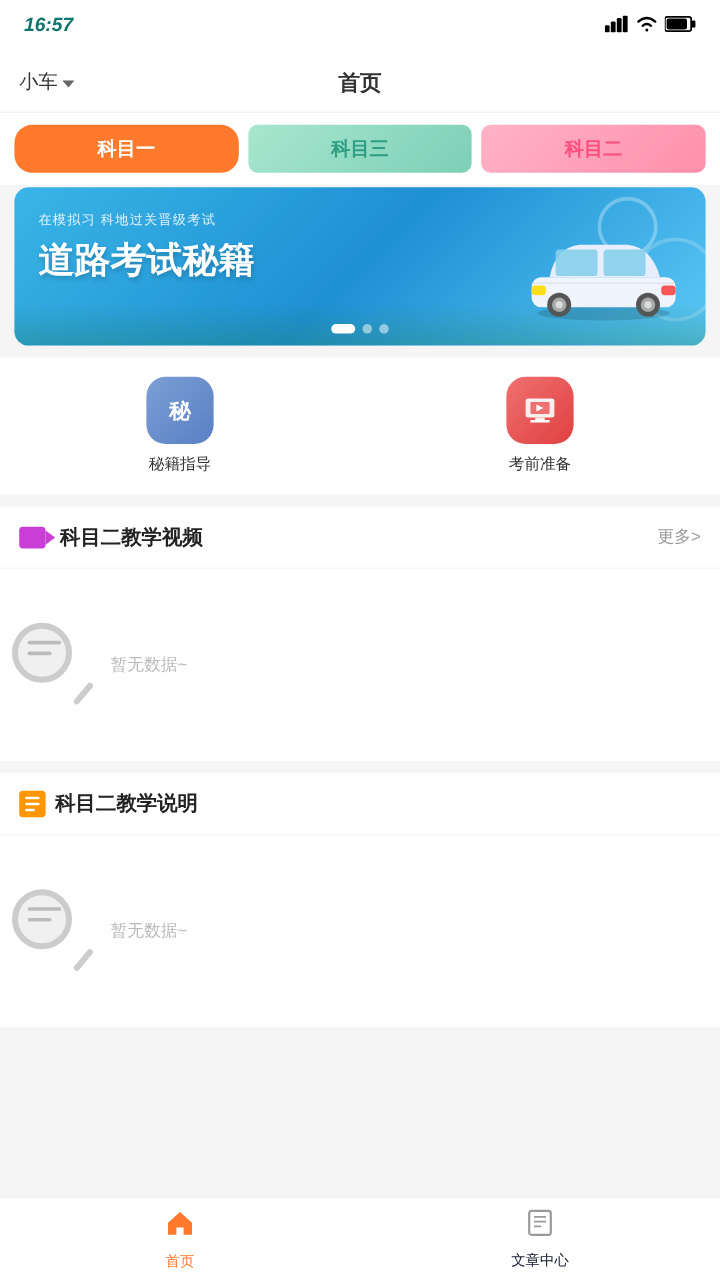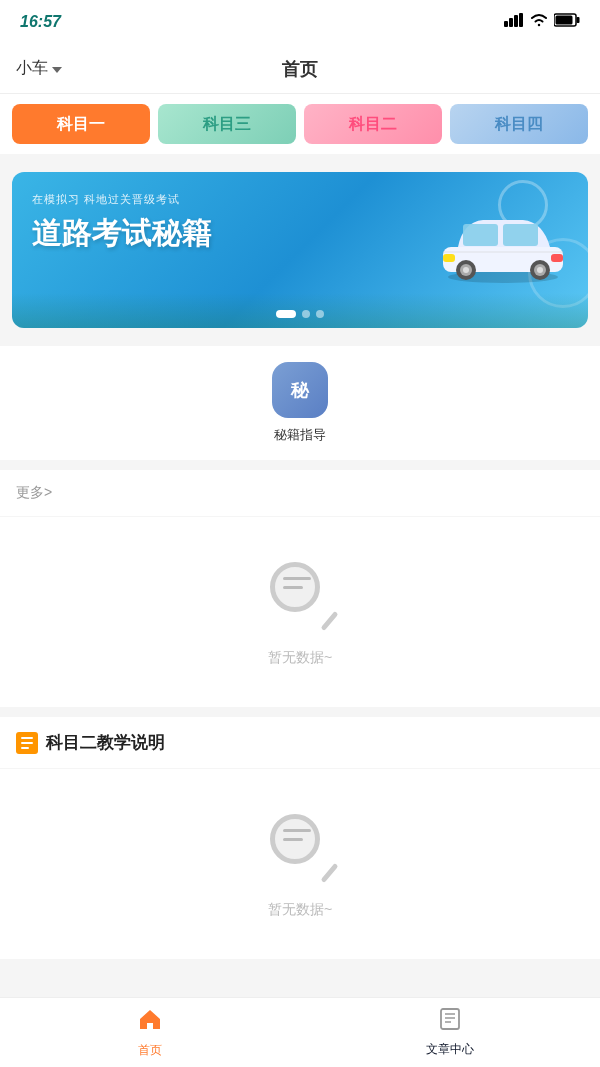--- a/index.html
+++ b/index.html
@@ -79,31 +79,31 @@
       height: 40px;
       border-radius: 8px;
       display: flex;
       align-items: center;
       justify-content: center;
       font-size: 16px;
       font-weight: 600;
       color: #fff;
       cursor: pointer;
     }
-    .cat-tab-1 { background: #ff7a2d; }
+    .cat-tab-1 { background: #ff7a2d; border-radius: 15px; }
     .cat-tab-2 { background: #ff9eb5; color: #ff4d7d; background: linear-gradient(135deg, #ffb3c6, #ff8fab); }
     .cat-tab-3 { background: linear-gradient(135deg, #a8e6cf, #7dcfb6); color: #2d9e84; }
     .cat-tab-4 { background: linear-gradient(135deg, #b8d4f0, #8ab8e8); color: #4a8cc4; }
 
     
     .banner {
-      margin: 18px 12px;
+      margin: 2px 12px;
       border-radius: 12px;
       overflow: hidden;
-      height: 156px;
+      height: 132px;
       background: linear-gradient(135deg, #3ab5e6 0%, #1e90d4 50%, #5bc8f5 100%);
       position: relative;
     }
     .banner-content {
       position: absolute;
       top: 0; left: 0; right: 0; bottom: 0;
       padding: 20px;
     }
     .banner-subtitle {
       font-size: 11px;
@@ -292,21 +292,20 @@
       height: 2px;
       background: #fff;
       border-radius: 1px;
     }
 
     
     .empty-state {
       background: #fff;
       padding: 40px 0;
       display: flex;
-      flex-direction: column;
       align-items: center;
       gap: 12px;
       margin-top: 1px;
     }
     
     .magnifier {
       position: relative;
       display: inline-block;
     }
     .empty-text {
@@ -393,21 +392,20 @@
   </div>
   <span class="header-title">首页</span>
 </div>
 
 <div class="page-content">
 
   <div class="category-tabs">
     <div class="cat-tab cat-tab-1">科目一</div>
     <div class="cat-tab cat-tab-3">科目三</div>
     <div class="cat-tab cat-tab-2">科目二</div>
-    <div class="cat-tab cat-tab-4">科目四</div>
   </div>
 
   <div class="banner">
     <div class="banner-content">
       <div class="banner-subtitle">在模拟习 科地过关晋级考试</div>
       <div class="banner-title">道路考试秘籍</div>
     </div>
     <div class="banner-circle1"></div>
     <div class="banner-circle2"></div>
 
@@ -435,23 +433,41 @@
     </div>
   </div>
 
   <div class="features">
     <div class="feature-item">
       <div class="feature-icon feature-icon-1">
         <span style="color:#fff;font-weight:900;font-size:18px;">秘</span>
       </div>
       <span class="feature-label">秘籍指导</span>
     </div>
+    <div class="feature-item">
+      <div class="feature-icon feature-icon-4">
+        <svg width="28" height="28" viewBox="0 0 28 28">
+          <rect x="2" y="4" width="24" height="16" rx="2" fill="#fff" opacity="0.9"></rect>
+          <rect x="10" y="20" width="8" height="3" fill="#fff" opacity="0.9"></rect>
+          <line x1="6" y1="23" x2="22" y2="23" stroke="#fff" stroke-width="2"></line>
+          <rect x="6" y="7" width="16" height="10" rx="1" fill="#f07070"></rect>
+          <polygon points="11,9 11,15 17,12" fill="#fff"></polygon>
+        </svg>
+      </div>
+      <span class="feature-label">考前准备</span>
+    </div>
   </div>
 
   <div class="section-header">
+    <div class="section-title-wrap">
+      <div style="display:flex;align-items:center;position:relative;margin-right:4px;">
+        <div class="video-icon"></div>
+      </div>
+      <span class="section-title">科目二教学视频</span>
+    </div>
     <span class="section-more">更多&gt;</span>
   </div>
 
   <div class="empty-state">
     <div class="magnifier">
       <div style="position:relative;width:80px;height:80px;">
         <div style="position:absolute;top:5px;left:10px;width:50px;height:50px;border-radius:50%;border:5px solid #ccc;background:#f0f0f0;">
           <div style="position:absolute;top:10px;left:8px;display:flex;flex-direction:column;gap:6px;">
             <div style="width:28px;height:3px;background:#bbb;border-radius:2px;"></div>
             <div style="width:20px;height:3px;background:#bbb;border-radius:2px;"></div>

